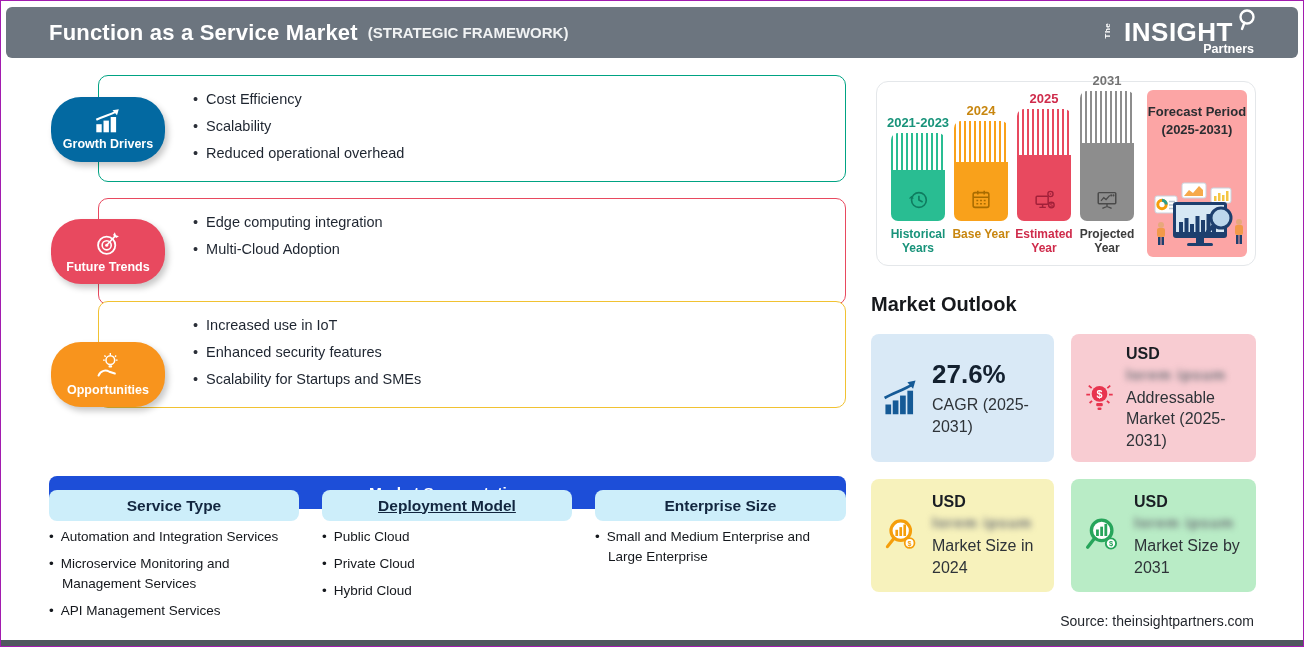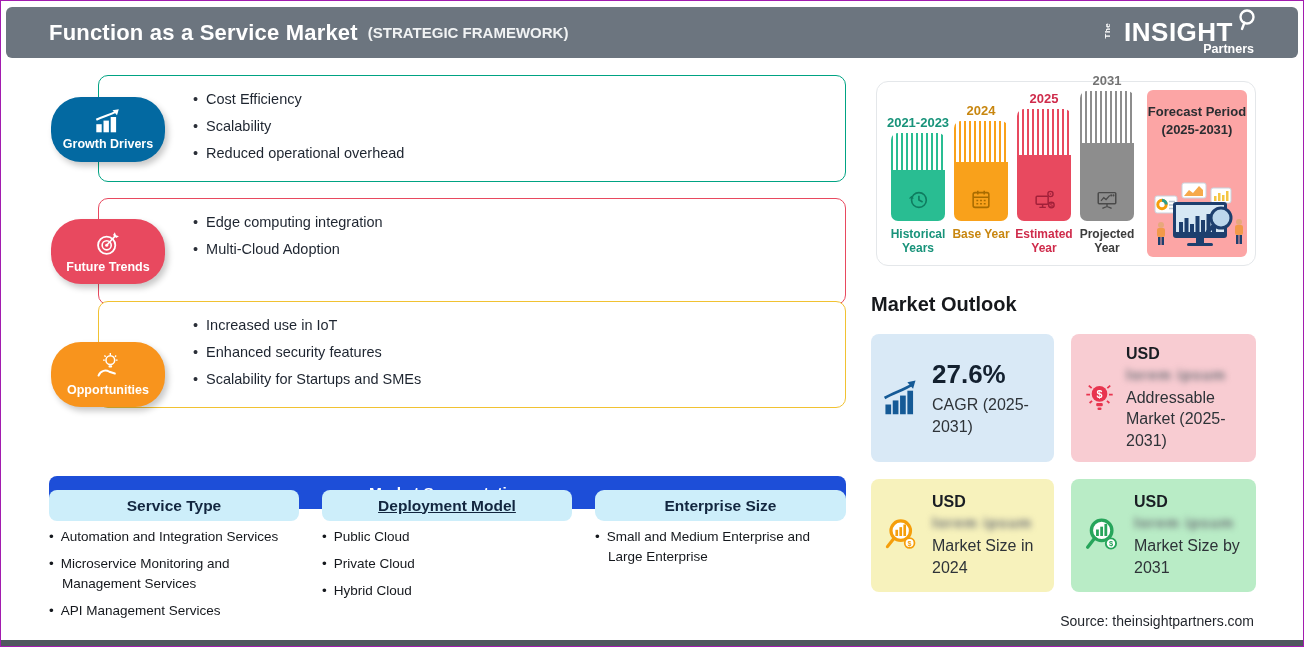--- a/index.html
+++ b/index.html
@@ -156,21 +156,21 @@
 
   <div class="seg-bar" style="background: #1d4ed8; margin-top: 29px;">
     <span>Market Segmentation</span>
   </div>
   <div class="chip chip1" style="background: rgb(205, 238, 250);">
     <span>Service Type</span>
   </div>
   <div class="chip chip2" style="background: rgb(205, 238, 250);">
     <span>Deployment Model</span>
   </div>
-  <div class="chip chip3" style="background: rgb(205, 238, 250); border-radius: 9px;">
+  <div class="chip chip3" style="background: rgb(205, 238, 250);">
     <span>Enterprise Size</span>
   </div>
   <ul class="seglist sl1">
     <li>Automation and Integration Services</li>
     <li>Microservice Monitoring and Management Services</li>
     <li>API Management Services</li>
   </ul>
   <ul class="seglist sl2">
     <li>Public Cloud</li>
     <li>Private Cloud</li>

